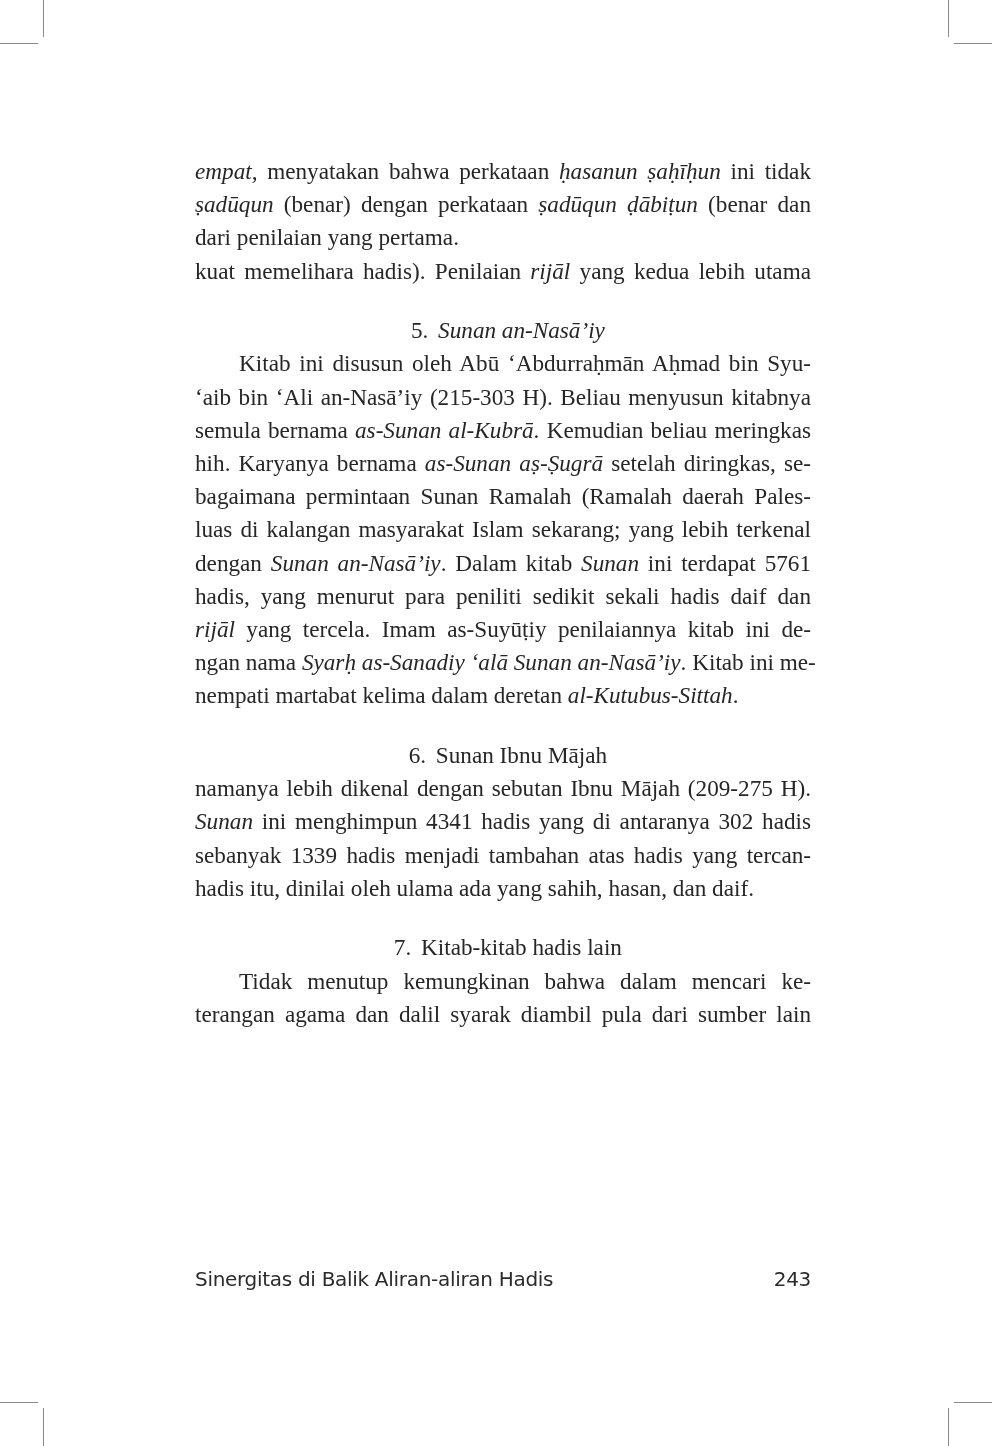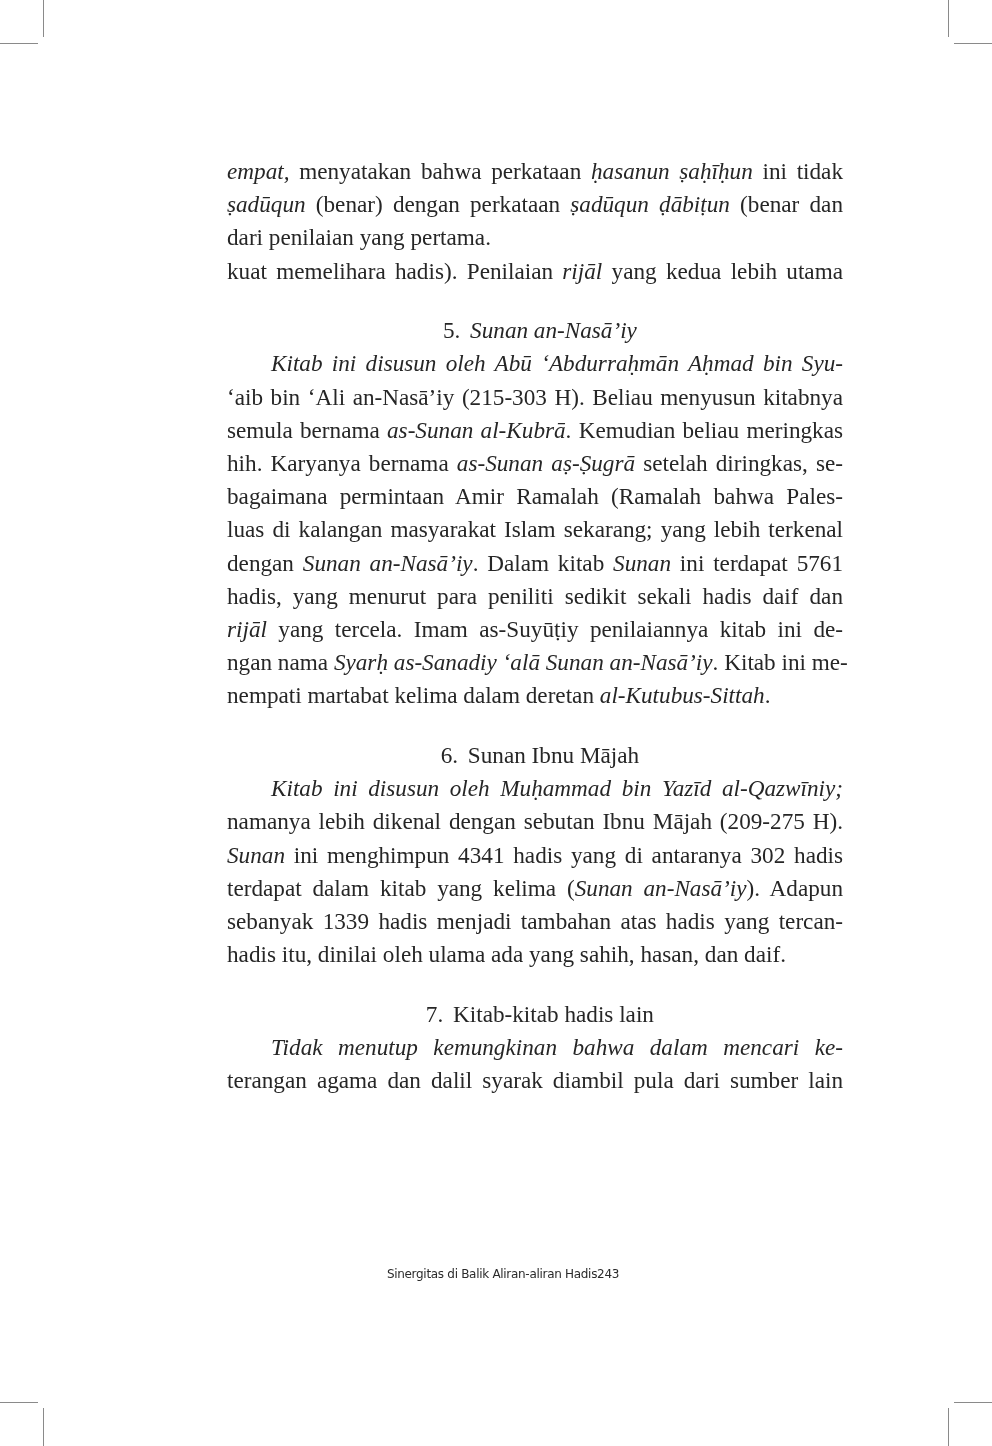--- a/index.html
+++ b/index.html
@@ -2,34 +2,34 @@
 <html><head>
 <meta charset="utf-8">
 <style>
   html, body { margin: 0; padding: 0; background: #ffffff; }
   body { width: 992px; height: 1446px; position: relative; overflow: hidden; }
   .page { position: absolute; left: 0; top: 0; width: 992px; height: 1446px; background: #fff; }
   .crop { position: absolute; background: #8a8a8a; }
   .text-block {
     position: absolute; left: 195px; top: 155px; width: 616px;
     font-family: "Liberation Serif", "DejaVu Serif", serif;
-    font-size: 23.2px; line-height: 33.2px; color: #262626; margin-left: 32px;
+    font-size: 23.2px; line-height: 33.2px; color: #262626;
   }
   .line { display: block; height: 33.2px; white-space: nowrap; }
   .justify { text-align: justify; text-align-last: justify; }
   .last { text-align: left; text-align-last: left; }
-  .indent { padding-left: 44px; font-style: italic; }
+  .indent { padding-left: 44px; }
   .gap { height: 26.5px; display: block; }
   .heading { display: block; height: 33.2px; white-space: nowrap; text-align: center; }
   .heading .num { display: inline-block; width: 37px; }
   em, .it { font-style: italic; }
   .footer {
     position: absolute; left: 195px; top: 1267px; width: 616px;
     font-family: "DejaVu Sans", "Liberation Sans", sans-serif;
-    font-size: 12px; color: #2b2b2b; display: flex; justify-content: center;
+    font-size: 20px; color: #2b2b2b; display: flex; justify-content: space-between;
     letter-spacing: -0.3px;
   }
 </style>
 </head>
 <body>
 
 <div class="page">
 
   <div class="crop" style="left:0;top:43px;width:38px;height:1px;"></div>
   <div class="crop" style="left:43px;top:0;width:1px;height:37px;"></div>
@@ -50,38 +50,36 @@
 
     <span class="gap"></span>
     <div class="heading">
       <span class="num">5.</span><span class="it">Sunan an-Nasā’iy</span>
     </div>
     <div>
         <span class="line justify indent"><span>Kitab ini disusun oleh Abū ‘Abdurraḥmān Aḥmad bin Syu-</span></span>
         <span class="line justify"><span>‘aib bin ‘Ali an-Nasā’iy (215-303 H). Beliau menyusun kitabnya</span></span>
         <span class="line justify"><span>semula bernama </span><span class="it">as-Sunan al-Kubrā</span><span>. Kemudian beliau meringkas</span></span>
         <span class="line justify"><span>hih. Karyanya bernama </span><span class="it">as-Sunan aṣ-Ṣugrā</span><span> setelah diringkas, se-</span></span>
-        <span class="line justify"><span>bagaimana permintaan Amir Ramalah (Ramalah bahwa Pales-</span></span>
+        <span class="line justify"><span>bagaimana permintaan Sunan Ramalah (Ramalah daerah Pales-</span></span>
         <span class="line justify"><span>luas di kalangan masyarakat Islam sekarang; yang lebih terkenal</span></span>
         <span class="line justify"><span>dengan </span><span class="it">Sunan an-Nasā’iy</span><span>. Dalam kitab </span><span class="it">Sunan</span><span> ini terdapat 5761</span></span>
         <span class="line justify"><span>hadis, yang menurut para peniliti sedikit sekali hadis daif dan</span></span>
         <span class="line justify"><span class="it">rijāl</span><span> yang tercela. Imam as-Suyūṭiy penilaiannya kitab ini de-</span></span>
         <span class="line justify"><span>ngan nama </span><span class="it">Syarḥ as-Sanadiy ‘alā Sunan an-Nasā’iy</span><span>. Kitab ini me-</span></span>
         <span class="line last"><span>nempati martabat kelima dalam deretan </span><span class="it">al-Kutubus-Sittah</span><span>.</span></span>
       </div>
 
     <span class="gap"></span>
     <div class="heading">
       <span class="num">6.</span><span>Sunan Ibnu Mājah</span>
     </div>
     <div>
-        <span class="line justify indent"><span>Kitab ini disusun oleh Muḥammad bin Yazīd al-Qazwīniy;</span></span>
         <span class="line justify"><span>namanya lebih dikenal dengan sebutan Ibnu Mājah (209-275 H).</span></span>
         <span class="line justify"><span class="it">Sunan</span><span> ini menghimpun 4341 hadis yang di antaranya 302 hadis</span></span>
-        <span class="line justify"><span>terdapat dalam kitab yang kelima (</span><span class="it">Sunan an-Nasā’iy</span><span>). Adapun</span></span>
         <span class="line justify"><span>sebanyak 1339 hadis menjadi tambahan atas hadis yang tercan-</span></span>
         <span class="line last"><span>hadis itu, dinilai oleh ulama ada yang sahih, hasan, dan daif.</span></span>
       </div>
 
     <span class="gap"></span>
     <div class="heading">
       <span class="num">7.</span><span>Kitab-kitab hadis lain</span>
     </div>
     <div>
         <span class="line justify indent"><span>Tidak menutup kemungkinan bahwa dalam mencari ke-</span></span>

